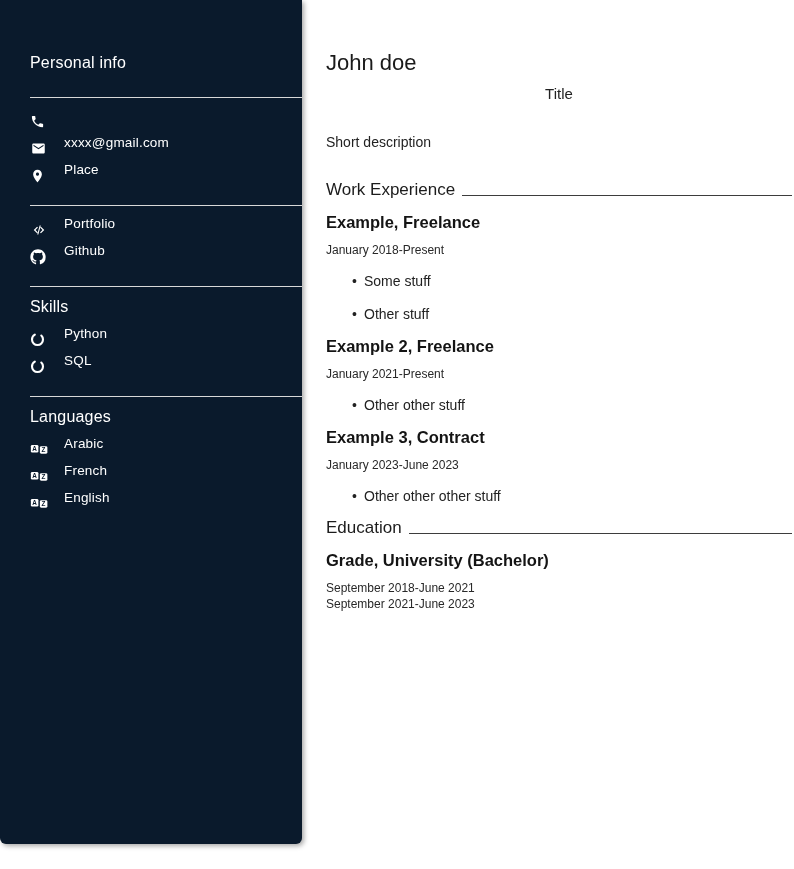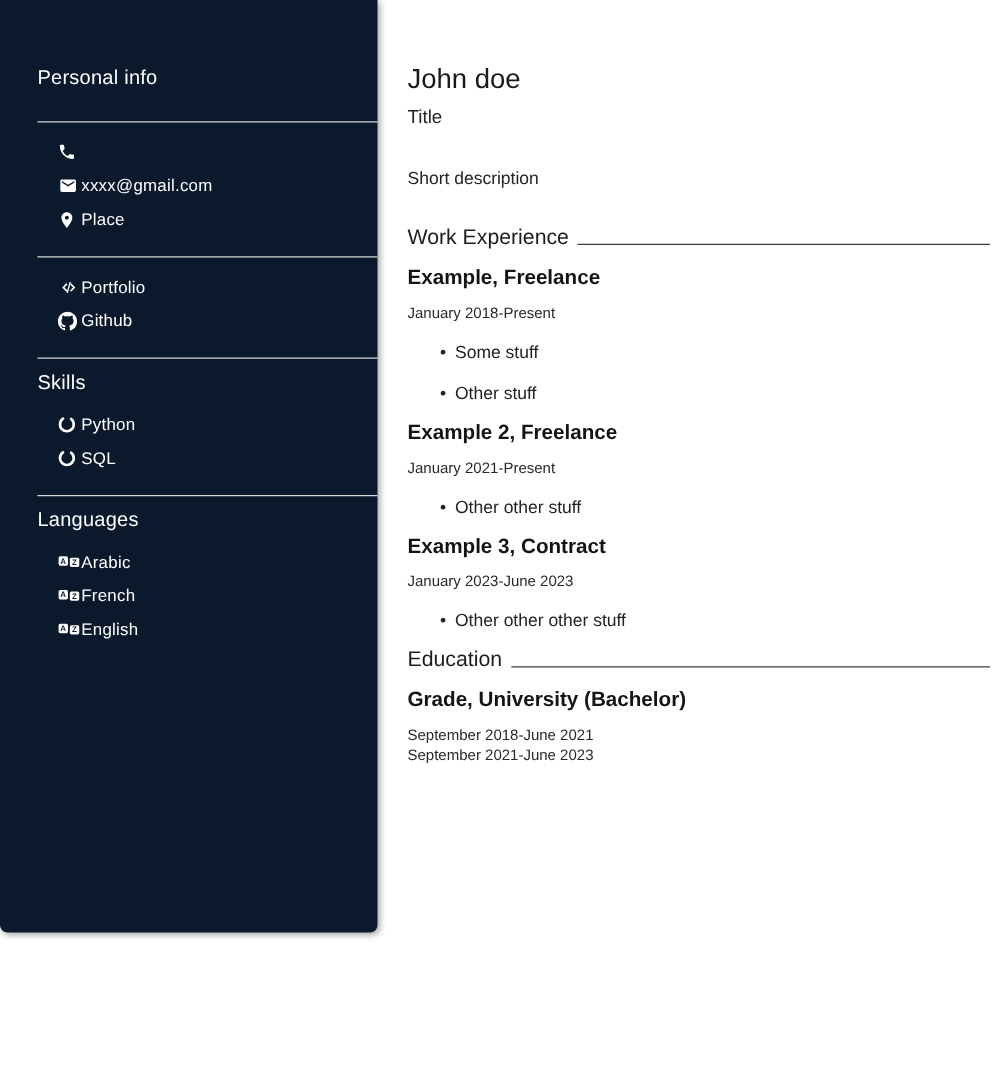--- a/index.html
+++ b/index.html
@@ -9,51 +9,51 @@
     background: #ffffff;
     font-family: "Liberation Sans", "DejaVu Sans", sans-serif;
     color: #1a1a1a;
     overflow: hidden;
     position: relative;
   }
 
   
   .sidebar {
     position: absolute; left: 0; top: 0;
-    width: 302px; height: 746px;
+    width: 302px; height: 844px;
     background: #0a1a2c;
     color: #ffffff;
     border-radius: 0 0 6px 6px;
     box-shadow: 2px 2px 5px rgba(0,0,0,0.35);
     padding-top: 53px;
   }
   .sb-h {
     font-size: 16px; font-weight: 400; letter-spacing: 0.2px;
     margin: 0 0 10px 0; padding-left: 30px; line-height: 19px;
   }
   .sb-div {
     border: none; border-top: 1px solid #d8d8d8;
     margin: 16px 0 10px 30px; height: 0;
   }
   .sb-div.first { margin-top: 25px; }
   .sb-row {
-    display: flex; align-items: center; 
-    min-height: 27px; padding-left: 46px;
+    display: flex; gap: 15px;
+    min-height: 27px; padding-left: 30px;
     font-size: 13.5px; letter-spacing: 0.2px;
   }
   .sb-icon { width: 19px; display: flex; align-items: center; flex: none; }
   .sb-icon svg { display: block; }
 
   
   .main {
     margin-left: 302px;
     padding: 48px 2px 0 24px;
   }
   .name { font-size: 22px; font-weight: 400; line-height: 30px; margin: 0; color: #1a1a1a; }
-  .job-title { font-size: 15px; margin-top: 7px; line-height: 18px; color: #222; }
+  .job-title { font-size: 15px; margin-top: 7px; line-height: 18px; color: #222; text-align: center; }
   .desc { font-size: 14px; margin: 31px 0 0 0; line-height: 17px; color: #222; }
 
   .sec-h {
     display: flex; align-items: flex-end;
     font-size: 17px; font-weight: 400; line-height: 20px;
     margin: 0; color: #1c1c1c;
   }
   .section-work .sec-h { margin-top: 29px; }
   .sec-h .rule { flex: 1; border-bottom: 1px solid #3d3d3d; margin: 0 0 4px 7px; }
 

